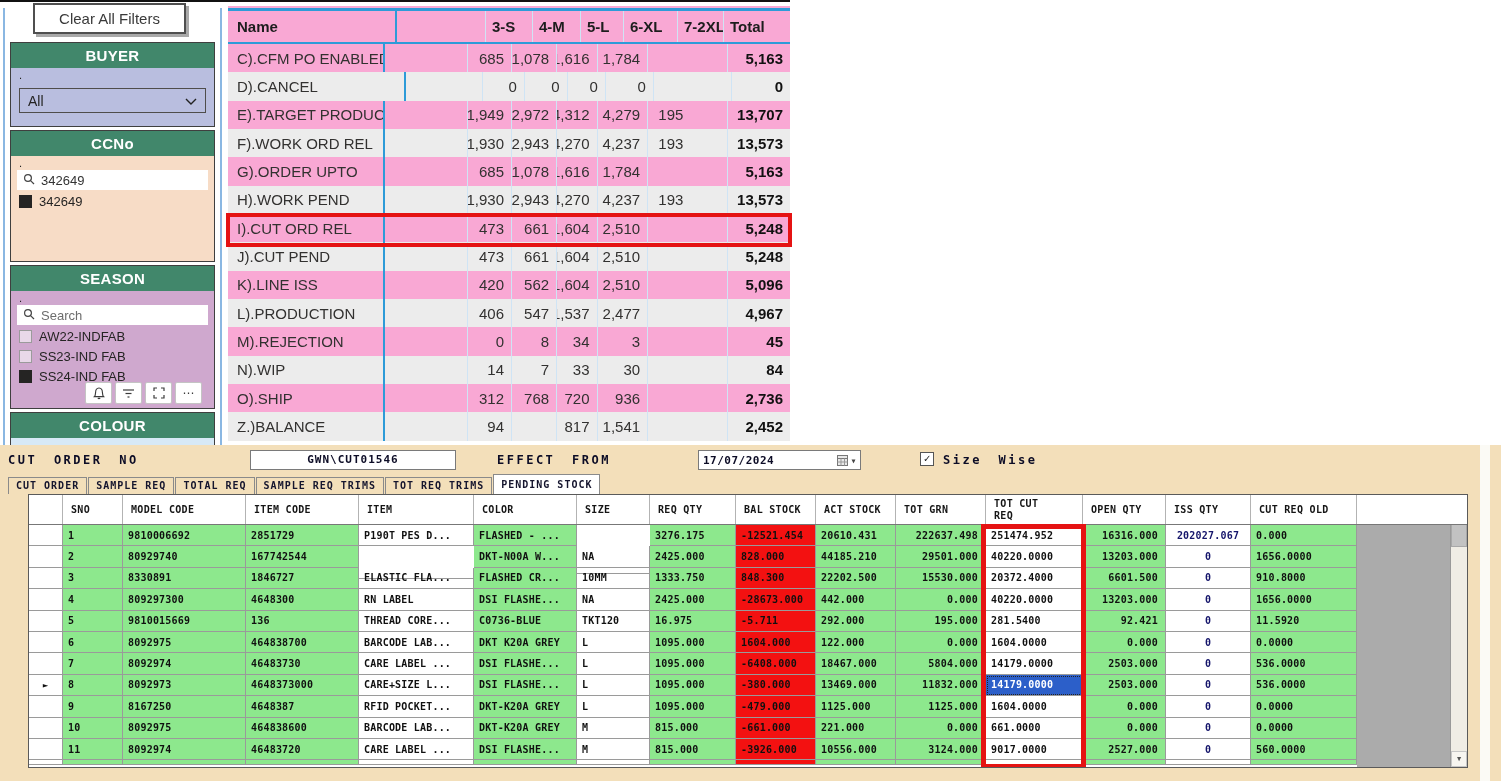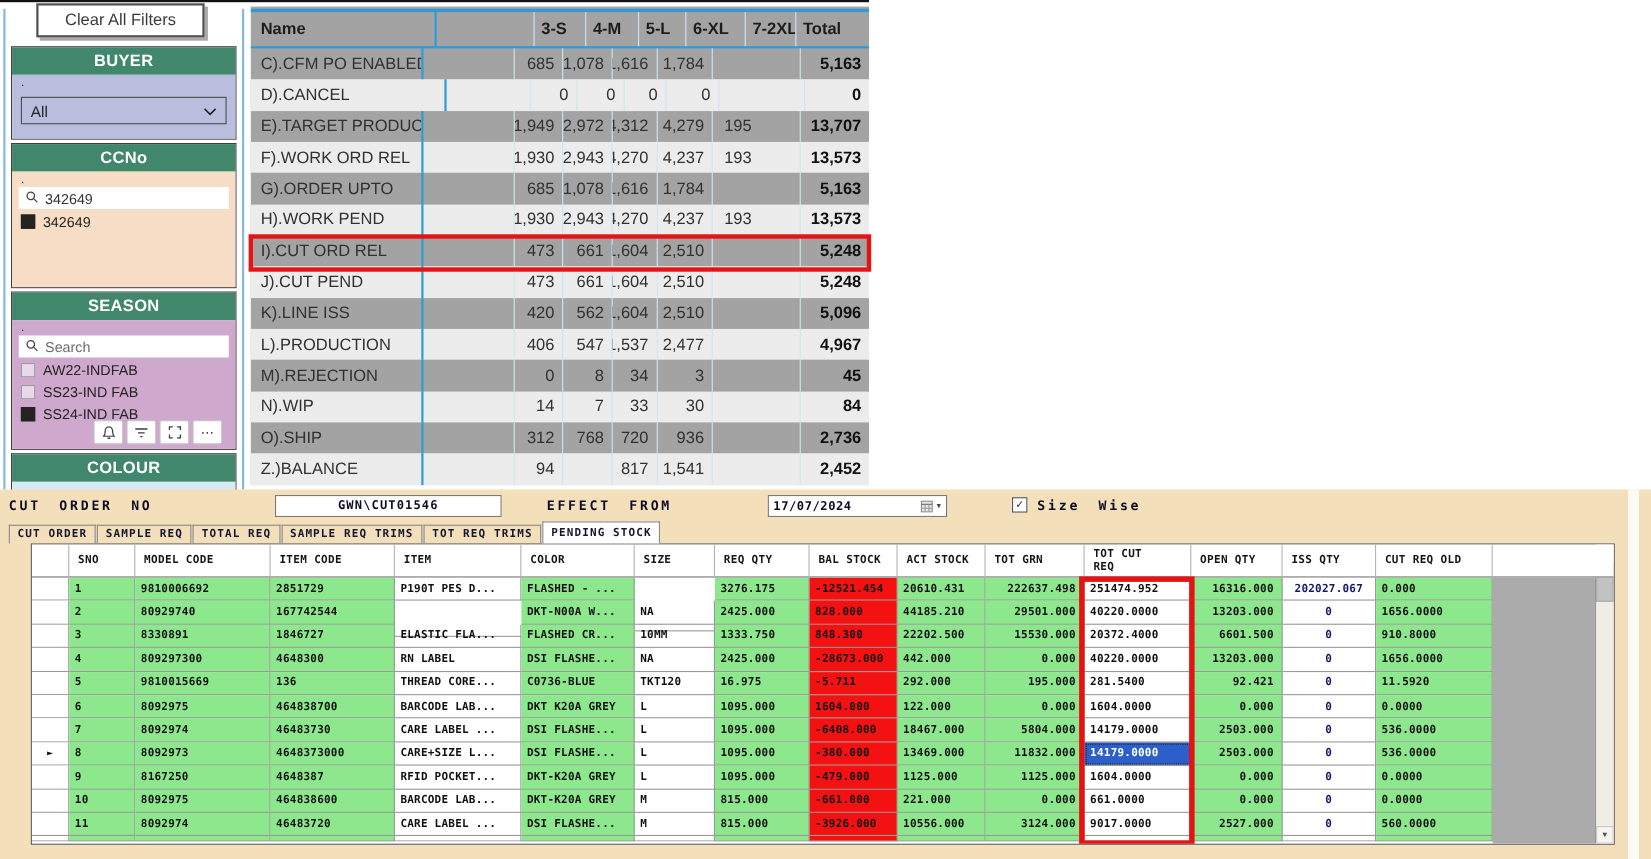--- a/index.html
+++ b/index.html
@@ -33,21 +33,21 @@
   .item { display:flex; align-items:center; gap:7px; padding:3px 0 0 8px; font-size:13px; color:#252423; height:20px; cursor:pointer; }
   .cb { width:13px; height:13px; border:1px solid #9b9b9b; background:rgba(255,255,255,.55); flex:0 0 13px; }
   .cb.on { background:#252423; border-color:#252423; }
   .b-season { background:#cfa8ce; height:117px; }
   .s-tools { position:absolute; right:12px; bottom:4px; display:flex; gap:3px; }
   .tbtn { width:27px; height:22px; background:#fff; border:1px solid #c4c4c4; border-radius:2px;
           display:flex; align-items:center; justify-content:center; color:#3b3b3b; font-size:12px; cursor:pointer; }
   .b-colour { background:#d7e9f6; height:42px; }
 
   
-  .pv { position:absolute; left:228px; top:6px; width:562px; background:#a3a3a3; padding-top:2px; }
+  .pv { position:absolute; left:228px; top:6px; width:562px; background:#f9a8d4; padding-top:2px; }
   .pv-bar { height:3px; background:#2d9bd8; }
   .pv-head { display:flex; height:33px; border-bottom:2px solid #2d9bd8; align-items:center; }
   .pv-head .c { font-weight:bold; font-size:15px; color:#1d1d1d; }
   .pv-row { display:flex; height:28.35px; align-items:center; cursor:pointer; }
   .pv-row.alt { background:#ececec; }
   .c { height:100%; display:flex; align-items:center; overflow:hidden; white-space:nowrap; }
   .c.name { padding-left:9px; font-size:15px; color:#323130; }
   .c.blank { border-left:2px solid #2d9bd8; }
   .c.num { justify-content:flex-end; padding-right:7px; font-size:15px; color:#323130;
            border-left:1px solid #cfe4f5; }

